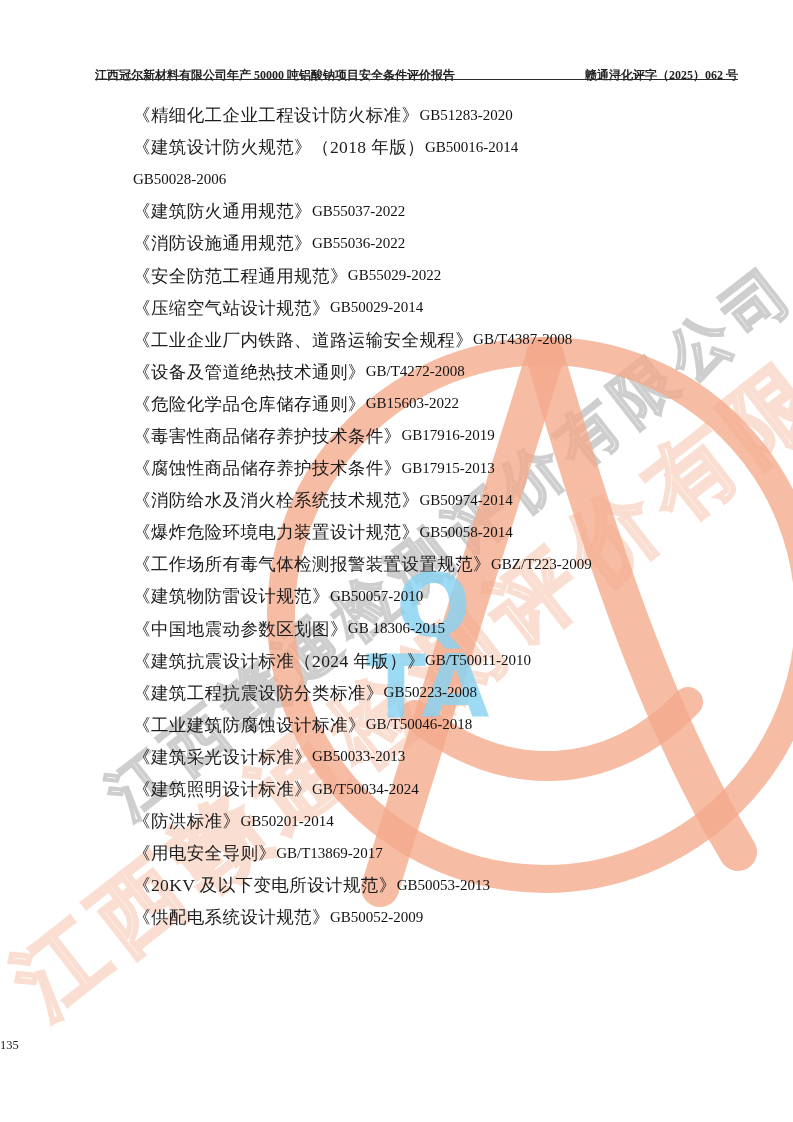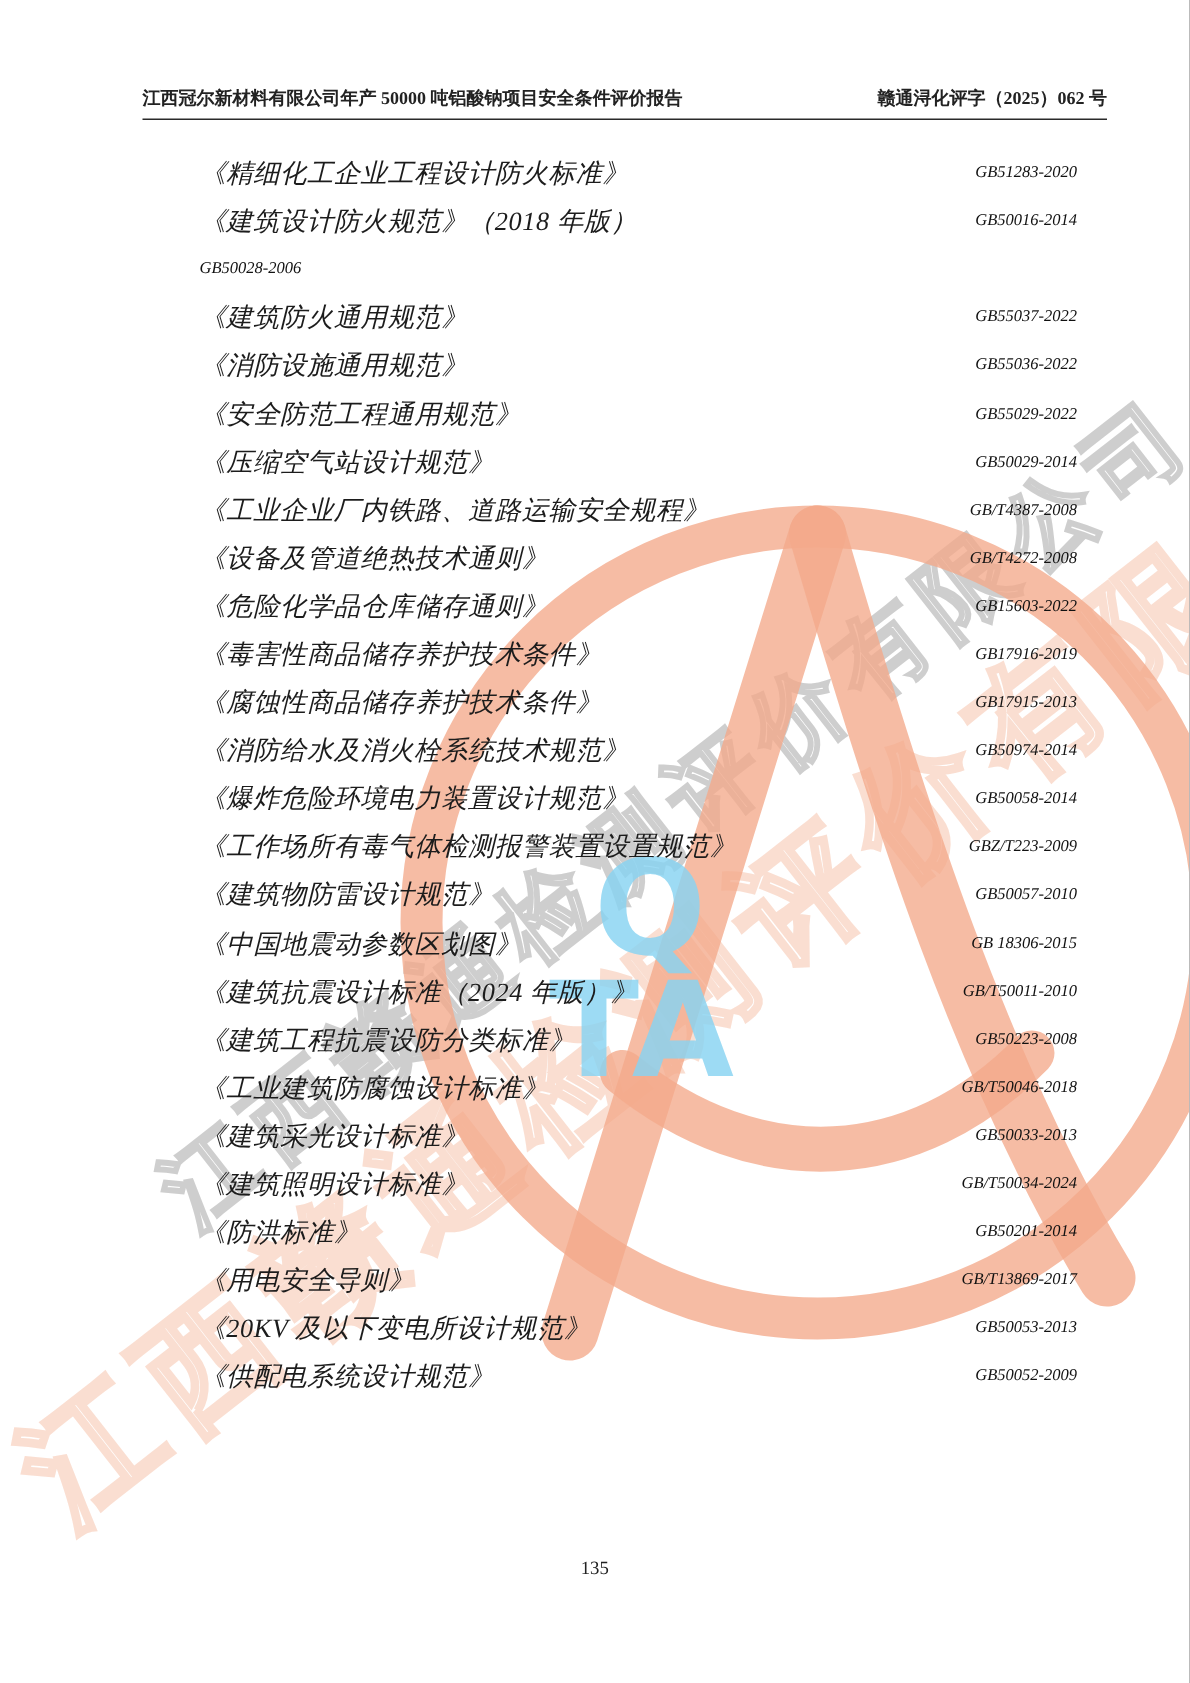--- a/index.html
+++ b/index.html
@@ -6,50 +6,50 @@
   .page{
     position:relative;
     width:793px;height:1122px;
     background:#ffffff;
     overflow:hidden;
     font-family:"Liberation Serif","DejaVu Serif",serif;
     color:#1e1e1e;
   }
   
   .header{
-    position:absolute;left:95px;top:57px;width:643px;
+    position:absolute;left:95px;top:67px;width:643px;
     display:flex;justify-content:space-between;align-items:flex-end;
     font-size:12px;font-weight:600;color:#222;
     font-family:"Liberation Serif","DejaVu Serif",serif;
   }
   .header-rule{
     position:absolute;left:95px;top:79px;width:643px;height:0;
     border-top:1.6px solid #2a2a2a;
   }
   
   .standards{
     position:absolute;left:133px;top:99px;right:75px;
     z-index:2;
   }
   .std-row{
     height:32.1px;
-    display:flex;justify-content:space-between;align-items:center;font-style:italic;
+    display:flex;align-items:center;
   }
   .std-title{
     font-size:17.5px;letter-spacing:0.4px;color:#1c1c1c;
     white-space:nowrap;
   }
   .std-code{
-    font-size:11px;color:#111;white-space:nowrap;
+    font-size:15px;color:#111;white-space:nowrap;
     font-family:"Liberation Serif","DejaVu Serif",serif;
   }
   
   .page-number{
     position:absolute;left:0;top:1038px;width:100%;
-    text-align:center;font-size:12.5px;color:#222;
+    font-size:12.5px;color:#222;
   }
   
   .watermark{
     position:absolute;inset:0;z-index:1;pointer-events:none;overflow:hidden;
   }
   .wm-svg{position:absolute;left:0;top:0;}
   .wm-company-gray{
     position:absolute;left:90px;top:770px;
     transform:rotate(-38deg);transform-origin:0 0;
     font-size:62px;font-weight:bold;letter-spacing:9px;white-space:nowrap;

